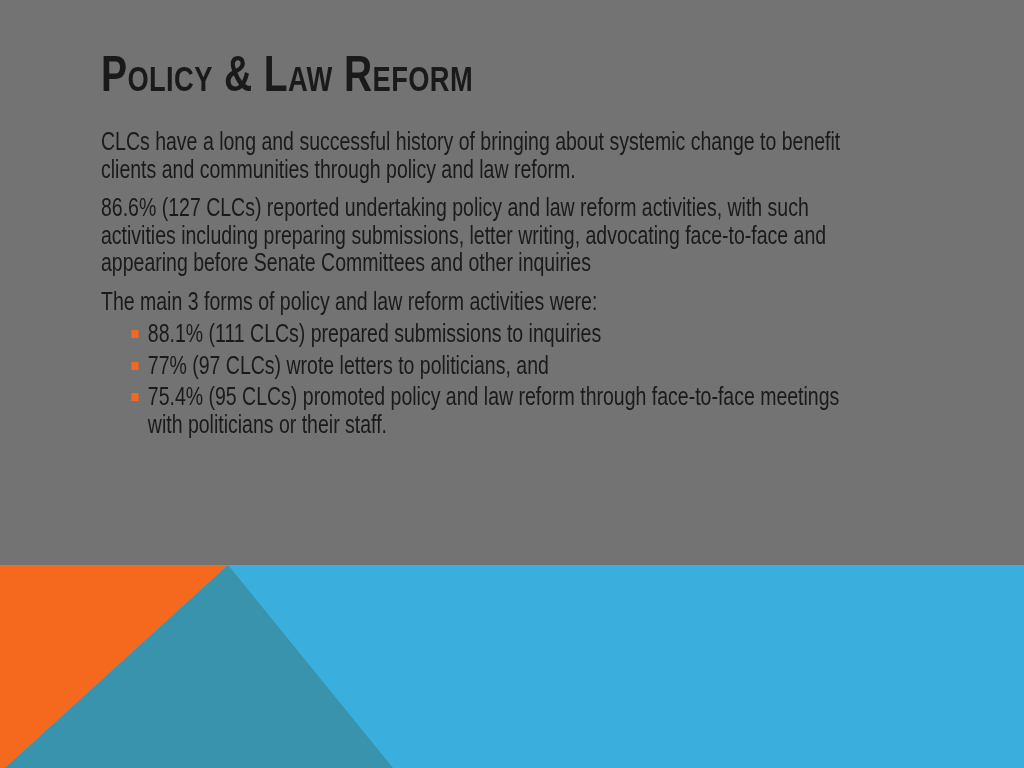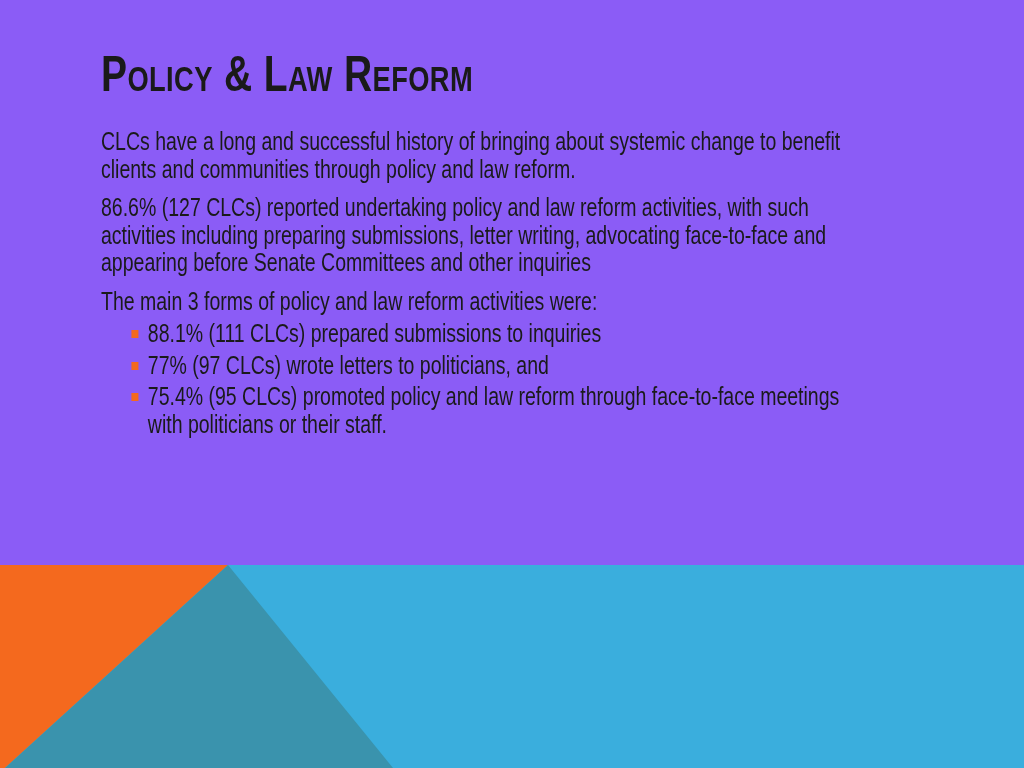--- a/index.html
+++ b/index.html
@@ -1,21 +1,21 @@
 <!DOCTYPE html>
 <html><head>
 <meta charset="utf-8">
 <style>
   html, body { margin: 0; padding: 0; background: #ffffff; }
 
   .slide {
     position: relative;
     width: 1024px;
     height: 768px;
-    background: #8b5cf6;
+    background: #737373;
     overflow: hidden;
     font-family: "Liberation Sans", sans-serif;
   }
 
   
   .content {
     position: absolute;
     left: 101px;
     top: 50px;
     width: 1180px;

